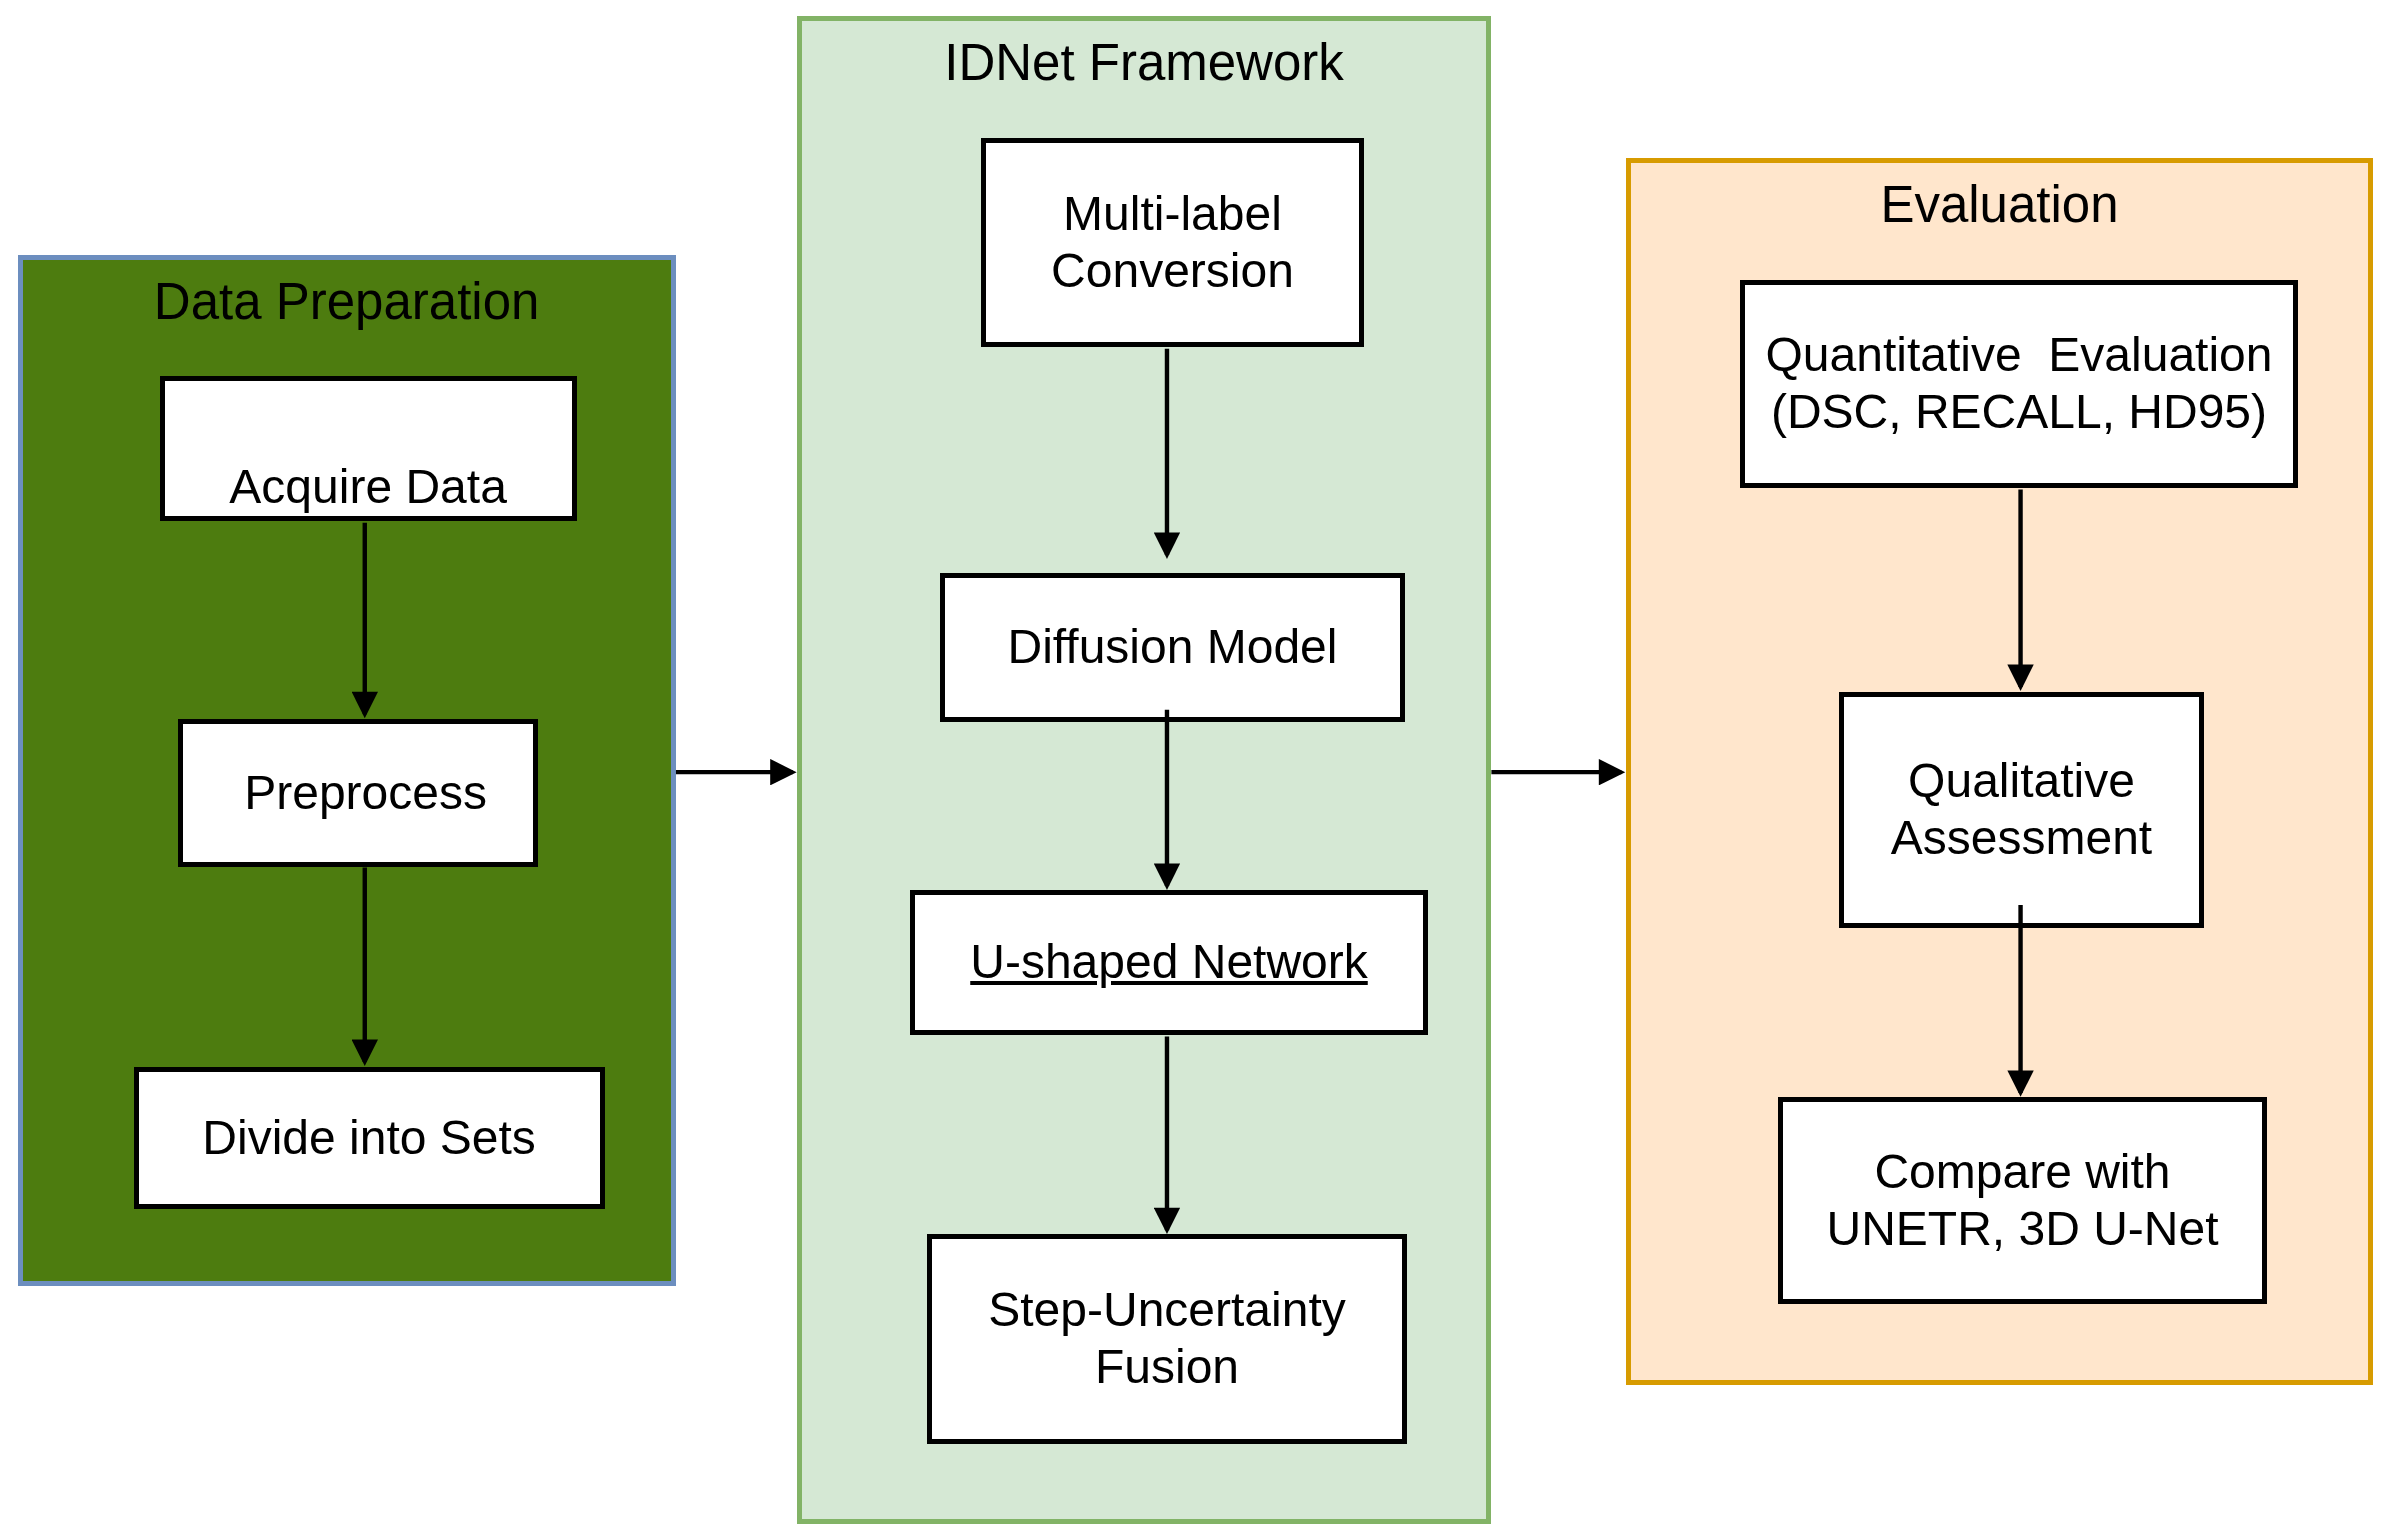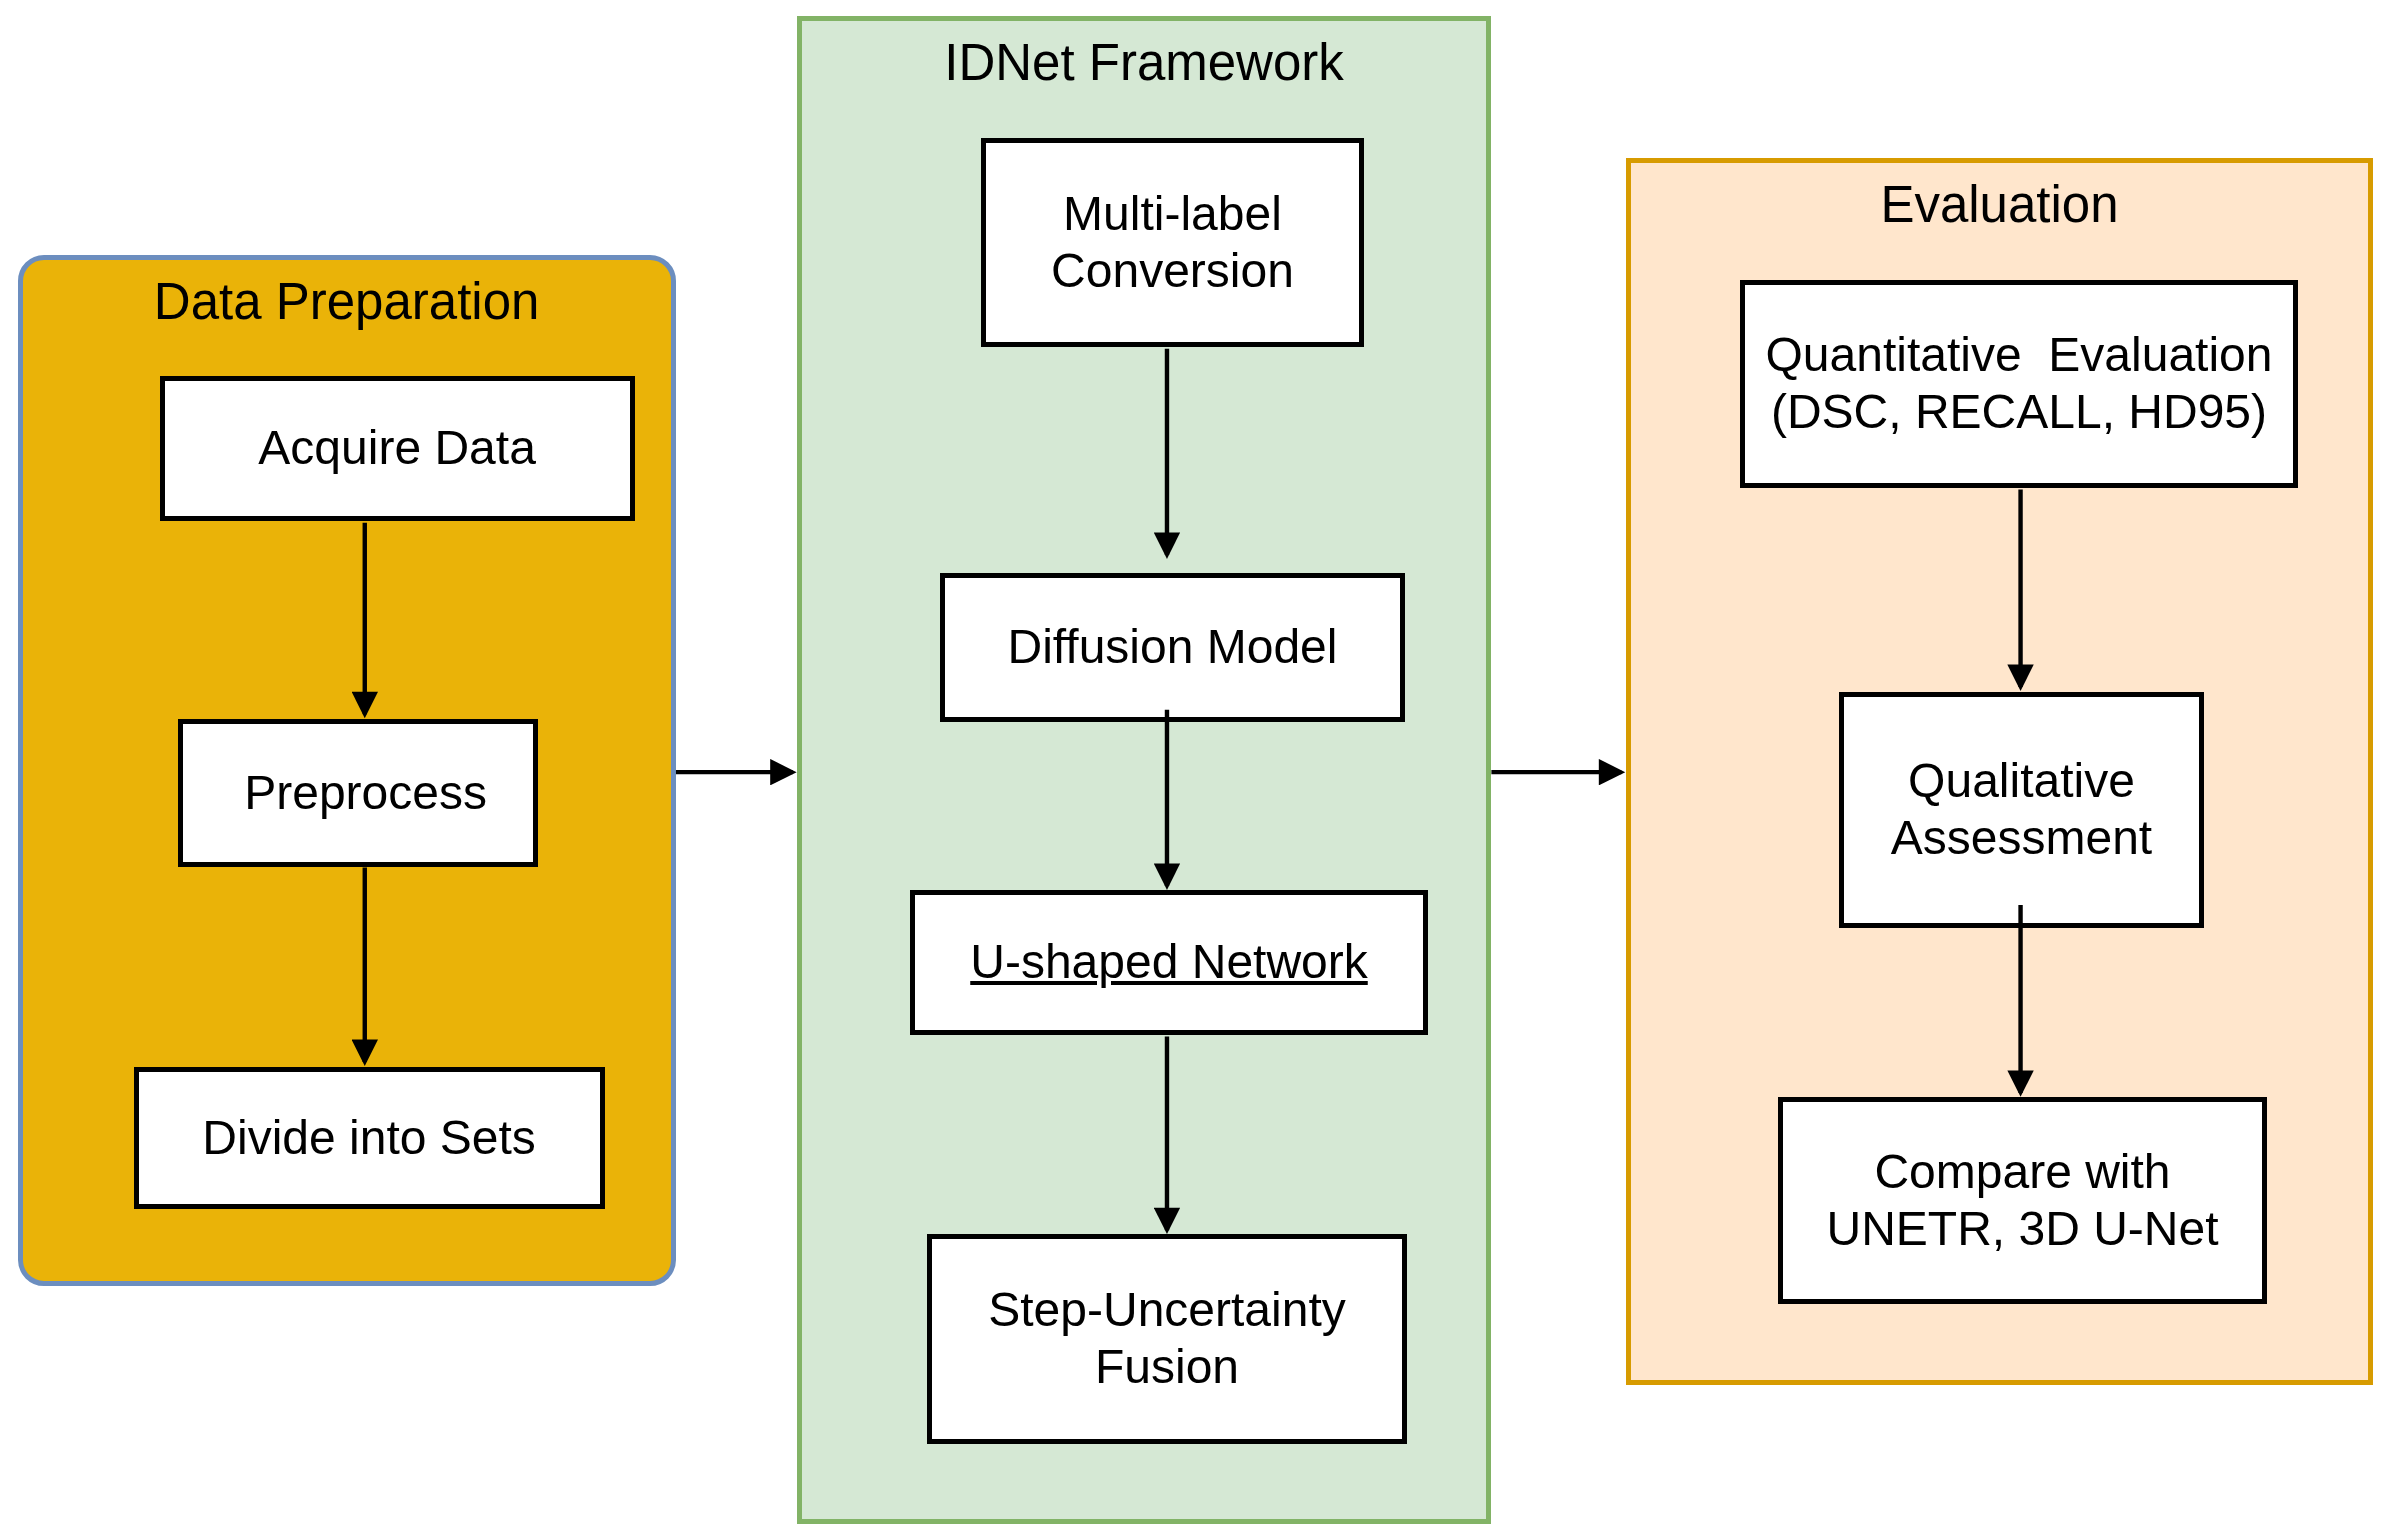--- a/index.html
+++ b/index.html
@@ -44,21 +44,21 @@
     justify-content: center;
     text-align: center;
   }
   .node-label {
     font-size: 48px;
     line-height: 1.18;
     white-space: pre-wrap;
   }
 
   
-  #node-acquire    { left: 137px; top: 116px;  width: 475px; height: 145px; }
+  #node-acquire    { left: 137px; top: 116px;  width: 417px; height: 145px; align-items: flex-end; }
   #node-preprocess { left: 155px; top: 459px;  width: 360px; height: 148px; padding-left: 16px; }
   #node-divide     { left: 111px; top: 807px; width: 471px; height: 142px; }
 
   
   #node-multilabel { left: 179px; top: 117px;  width: 383px; height: 209px; }
   #node-diffusion  { left: 138px; top: 552px;  width: 465px; height: 149px; }
   #node-ushaped    { left: 108px; top: 869px; width: 518px; height: 145px; text-decoration: underline; }
   #node-stepfusion { left: 125px; top: 1213px; width: 480px; height: 210px; }
 
   
@@ -78,21 +78,21 @@
   .connectors line {
     stroke: #000000;
     stroke-width: 6;
   }
 </style>
 </head>
 <body>
 
 <div class="canvas">
 
-  <section class="panel" id="panel-dp" style="background-color: #eab308; border-color: rgb(108, 142, 191); border-radius: 26px;">
+  <section class="panel" id="panel-dp" style="background-color: #4d7c0f; border-color: rgb(108, 142, 191);">
     <h2 class="panel-title">Data Preparation</h2>
     <div class="node" id="node-acquire">
       <span class="node-label">Acquire Data</span>
     </div>
     <div class="node" id="node-preprocess">
       <span class="node-label">Preprocess</span>
     </div>
     <div class="node" id="node-divide">
       <span class="node-label">Divide into Sets</span>
     </div>

